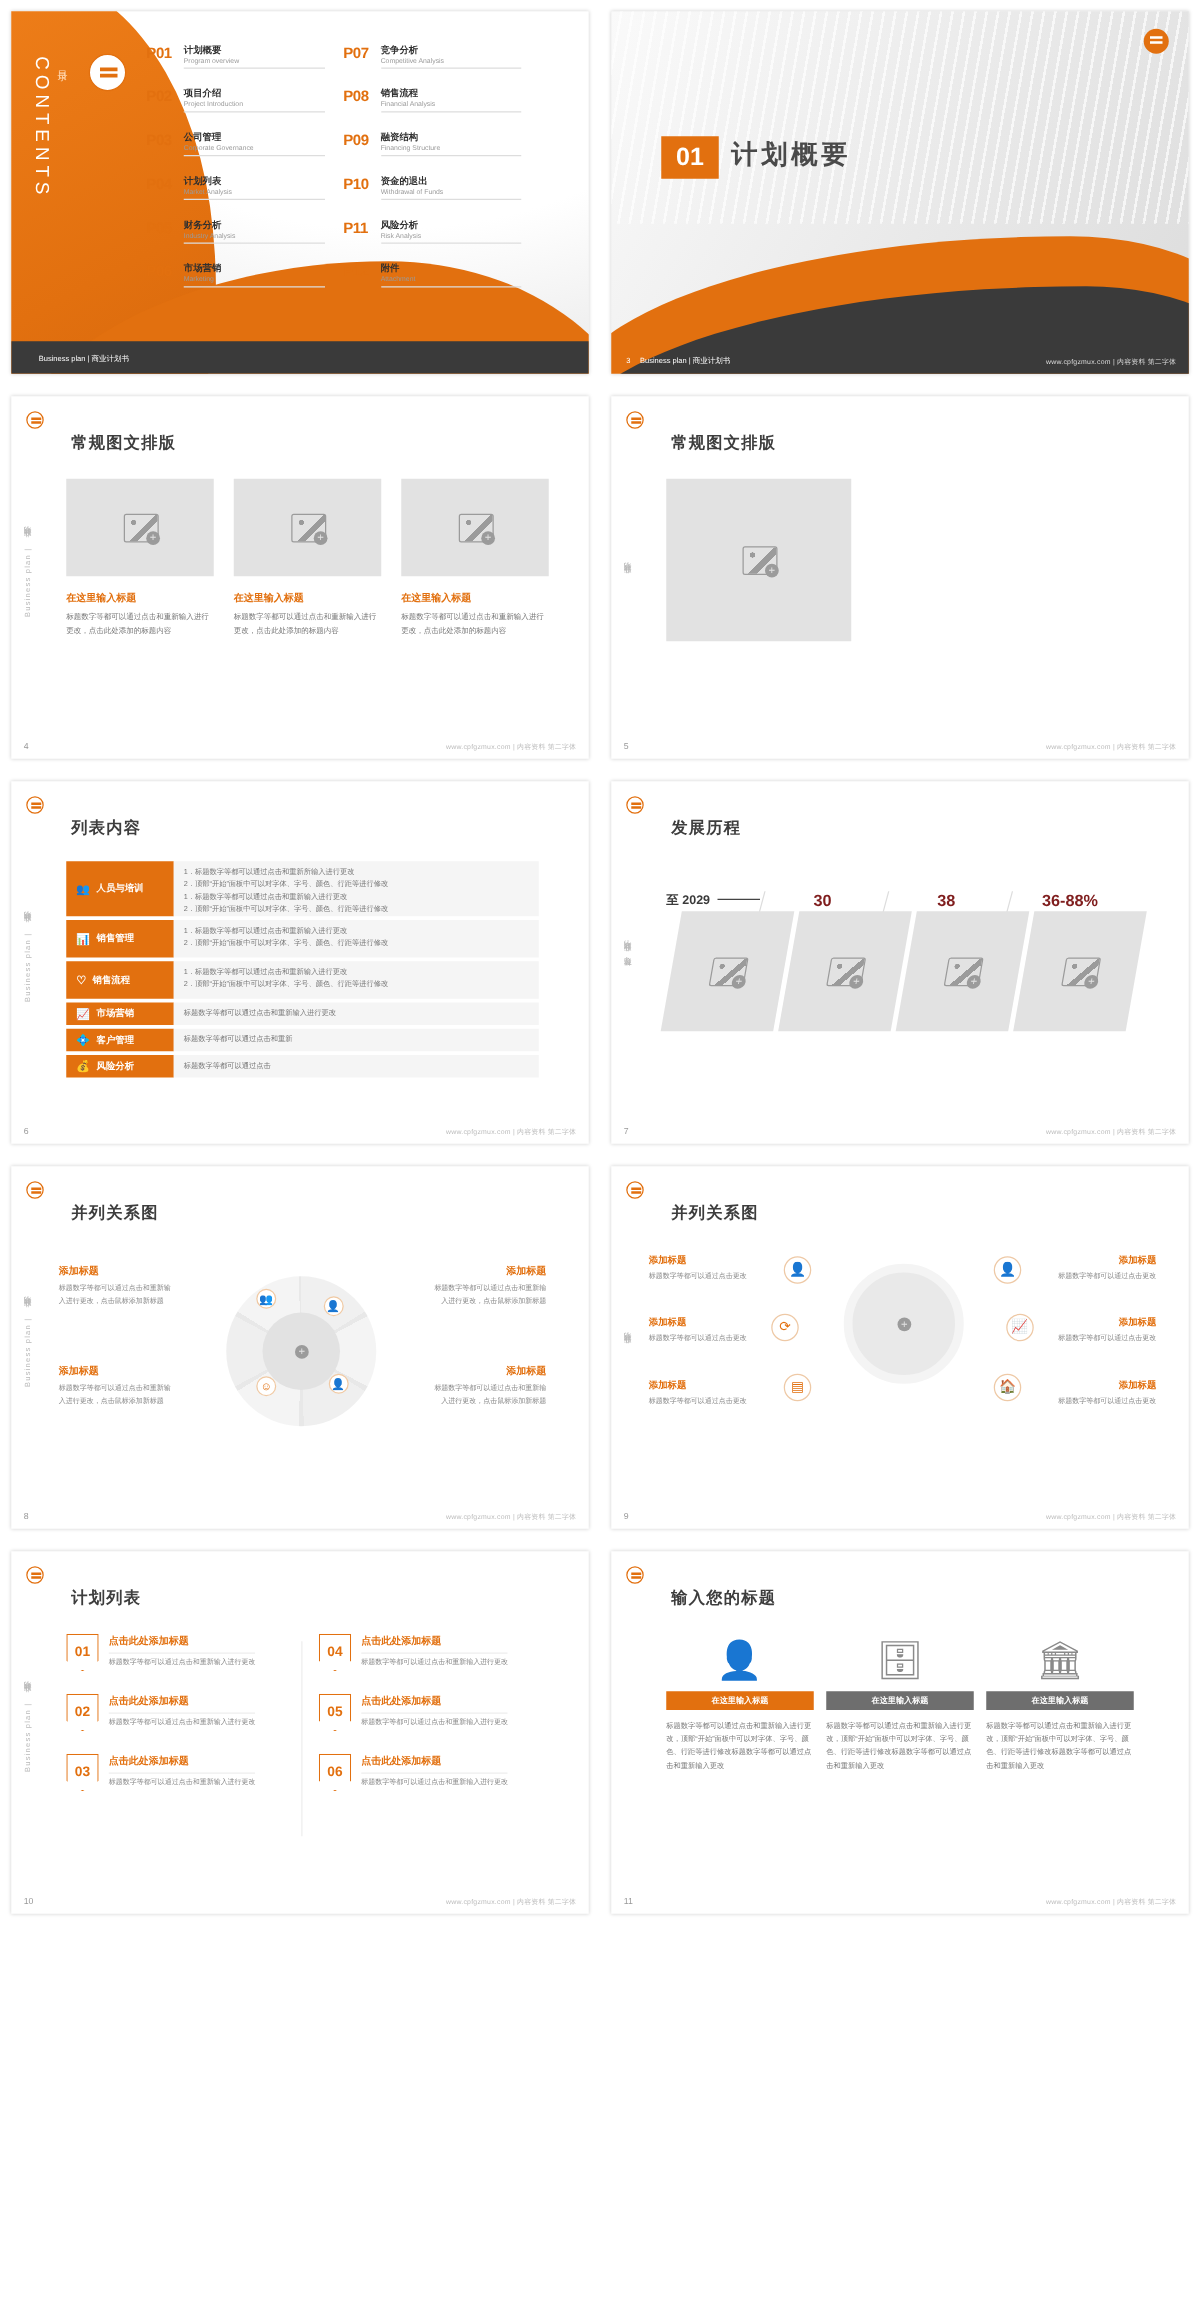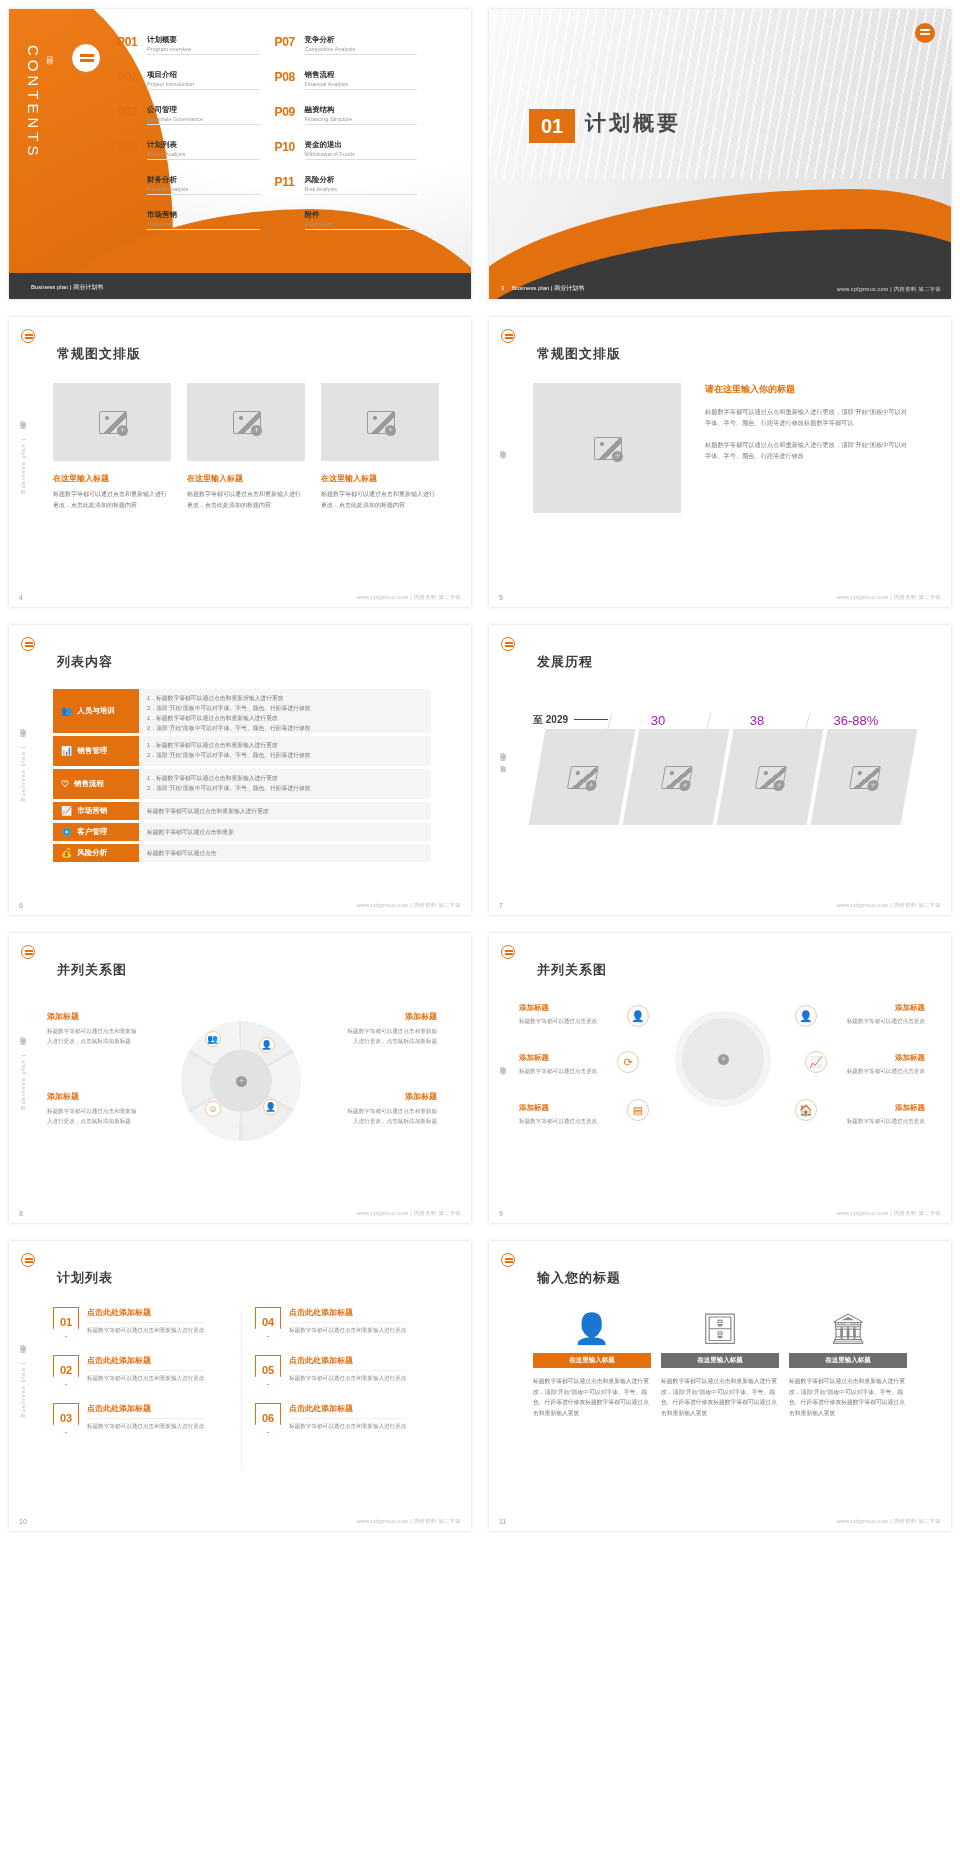--- a/index.html
+++ b/index.html
@@ -229,21 +229,21 @@
   .s5 .r5 .tag, .s5 .r5 .desc { height: 18px; }
   .s5 .r6 .tag, .s5 .r6 .desc { height: 18px; }
   .s5 .r4 .desc, .s5 .r5 .desc, .s5 .r6 .desc { line-height: 8px; }
   .s5 .tag-narrow { align-items: center; }
 
   
   .s6 .tl { position: absolute; left: 44px; top: 62px; width: 372px; display: flex; align-items: flex-start; margin-top: 26px; }
   .s6 .year { font-size: 10px; color: #3a3a3a; font-weight: bold; white-space: nowrap; }
   .s6 .dash { display: inline-block; width: 34px; height: 1px; background: #444; vertical-align: 3px; margin-left: 6px; }
   .s6 .stat { text-align: center; flex: 1; }
-  .s6 .stat .v { font-size: 13px; color: #a21caf; font-weight: normal; }
+  .s6 .stat .v { font-size: 13px; color: #7f1d1d; font-weight: bold; }
   .s6 .stat .l { font-size: 5.8px; color: #888; margin-top: 2px; }
   .s6 .sep { width: 1px; height: 26px; background: #ddd; transform: skewX(-15deg); }
   .s6 .strip { position: absolute; left: 48px; top: 104px; width: 372px; height: 96px; display: flex; gap: 4px; }
   .s6 .strip .ph { flex: 1; transform: skewX(-10deg); }
 
   
   .s7 .lbl { position: absolute; width: 92px; }
   .s7 .lbl h5 { font-size: 8px; color: #e2700f; margin-bottom: 5px; }
   .s7 .lbl p { font-size: 5.6px; line-height: 1.75; color: #888; }
   .s7 .donut {
@@ -469,25 +469,20 @@
   </div>
 
   <div class="slide s4">
     <div class="slide-inner">
       <div class="corner-logo"></div>
       <div class="slide-title">常规图文排版</div>
       <div class="side-label">商业计划书</div>
       <div class="ph ph-big">
           <span class="ph-plus">+</span>
         </div>
-      <div class="txt">
-        <h4>请在这里输入你的标题</h4>
-        <p>标题数字等都可以通过点击和重新输入进行更改，顶部“开始”面板中可以对字体、字号、颜色、行距等进行修改标题数字等都可以</p>
-        <p>标题数字等都可以通过点击和重新输入进行更改，顶部“开始”面板中可以对字体、字号、颜色、行距等进行修改</p>
-      </div>
       <div class="pg-num">5</div>
       <div class="foot-right">www.cpfgzmux.com | 内容资料 第二字体</div>
     </div>
   </div>
 
   <div class="slide s5">
     <div class="slide-inner">
       <div class="corner-logo"></div>
       <div class="slide-title">列表内容</div>
       <div class="side-label">Business plan | 商业计划书</div>

